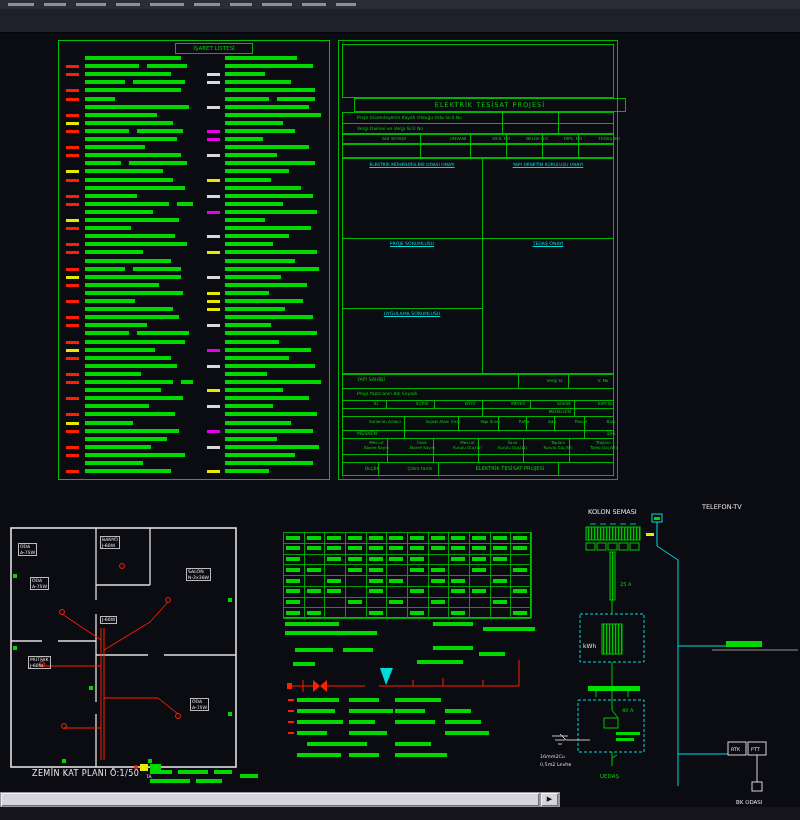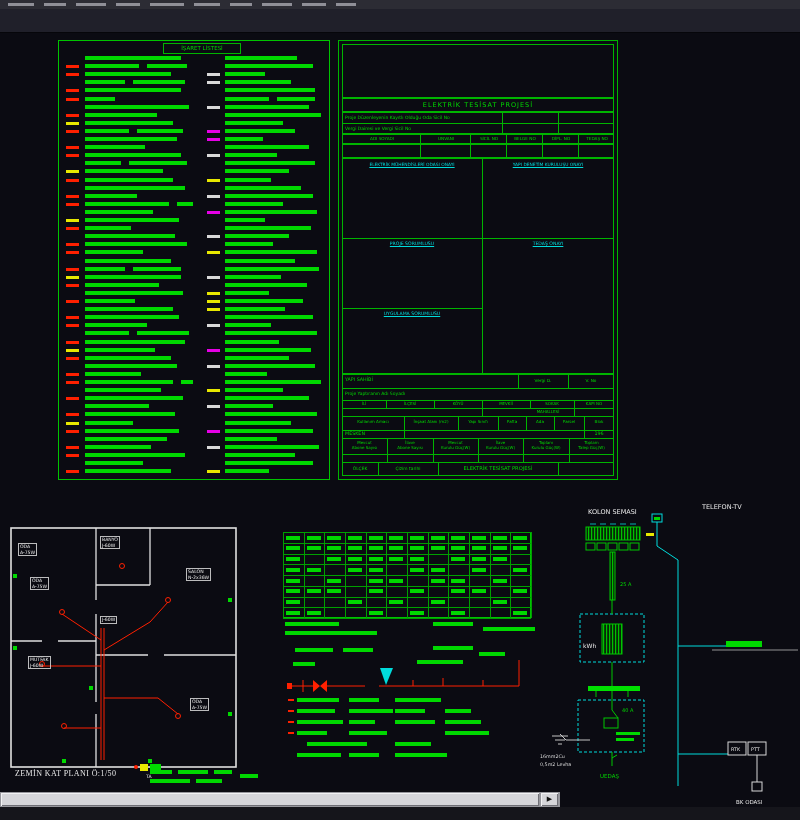--- a/index.html
+++ b/index.html
@@ -1,19 +1,19 @@
 <!DOCTYPE html>
 <html><head>
 <meta charset="utf-8">
 <style>
   html,body{margin:0;padding:0;background:#000;}
   .screen{position:relative;width:800px;height:820px;background:#0b0b12;overflow:hidden;
           font-family:"DejaVu Sans",sans-serif;}
   .abs{position:absolute;}
-  .gtxt{color:#00d800;}
+  .gtxt{color:#00d800;margin-left:12px;}
   .ctext{color:#00dcdc;text-decoration:underline;}
   .wtxt{color:#e8e8e8;}
   .cell{position:absolute;border:1px solid #00b400;box-sizing:border-box;}
   .cen{text-align:center;}
   .pre{white-space:pre-line;}
   .menubar{position:absolute;left:0;top:0;width:800px;height:9px;background:#2c2c34;z-index:30;}
   .toolbar{position:absolute;left:0;top:9px;width:800px;height:23px;background:#20202a;
            border-bottom:1px solid #06060a;z-index:30;}
   .statusbar{position:absolute;left:0;top:807px;width:800px;height:13px;background:#15151b;z-index:30;}
   .scrolltrack{position:absolute;left:0;top:792px;width:560px;height:15px;background:#97979d;z-index:30;}
@@ -565,21 +565,21 @@
 J-60W</div>
         <div style="position: absolute; left: 100px; top: 616px; color: rgb(232, 232, 232); font-size: 4.6px; line-height: 1.25; white-space: pre-line; border: 1px solid rgba(220, 220, 220, 0.85); padding: 0px 1px;">J-60W</div>
         <div style="position: absolute; left: 146px; top: 774px; color: rgb(232, 232, 232); font-size: 4.6px; line-height: 1.25; white-space: pre-line;">TA</div>
         <div style="position: absolute; left: 150px; top: 770px; width: 22px; height: 4px; background: rgb(0, 216, 0);"></div>
         <div style="position: absolute; left: 178px; top: 770px; width: 30px; height: 4px; background: rgb(0, 216, 0);"></div>
         <div style="position: absolute; left: 214px; top: 770px; width: 18px; height: 4px; background: rgb(0, 216, 0);"></div>
         <div style="position: absolute; left: 150px; top: 779px; width: 40px; height: 4px; background: rgb(0, 216, 0);"></div>
         <div style="position: absolute; left: 196px; top: 779px; width: 26px; height: 4px; background: rgb(0, 216, 0);"></div>
         <div style="position: absolute; left: 240px; top: 774px; width: 18px; height: 4px; background: rgb(0, 216, 0);"></div>
       </div>
-    <div class="abs wtxt" style="left:15px;top:769px;font-size:8px;letter-spacing:0.4px;font-family:Liberation Serif, serif;">ZEMİN KAT PLANI Ö:1/50</div>
+    <div class="abs wtxt" style="left:32px;top:769px;font-size:8px;letter-spacing:0.4px;">ZEMİN KAT PLANI Ö:1/50</div>
   </div>
 
   <div class="menubar">
     <div class="abs" style="left:0;top:0;width:800px;height:9px;" id="menu-items">
         <div style="position: absolute; left: 8px; top: 3px; width: 26px; height: 3px; background: rgb(143, 143, 151);"></div>
         <div style="position: absolute; left: 44px; top: 3px; width: 22px; height: 3px; background: rgb(143, 143, 151);"></div>
         <div style="position: absolute; left: 76px; top: 3px; width: 30px; height: 3px; background: rgb(143, 143, 151);"></div>
         <div style="position: absolute; left: 116px; top: 3px; width: 24px; height: 3px; background: rgb(143, 143, 151);"></div>
         <div style="position: absolute; left: 150px; top: 3px; width: 34px; height: 3px; background: rgb(143, 143, 151);"></div>
         <div style="position: absolute; left: 194px; top: 3px; width: 26px; height: 3px; background: rgb(143, 143, 151);"></div>

